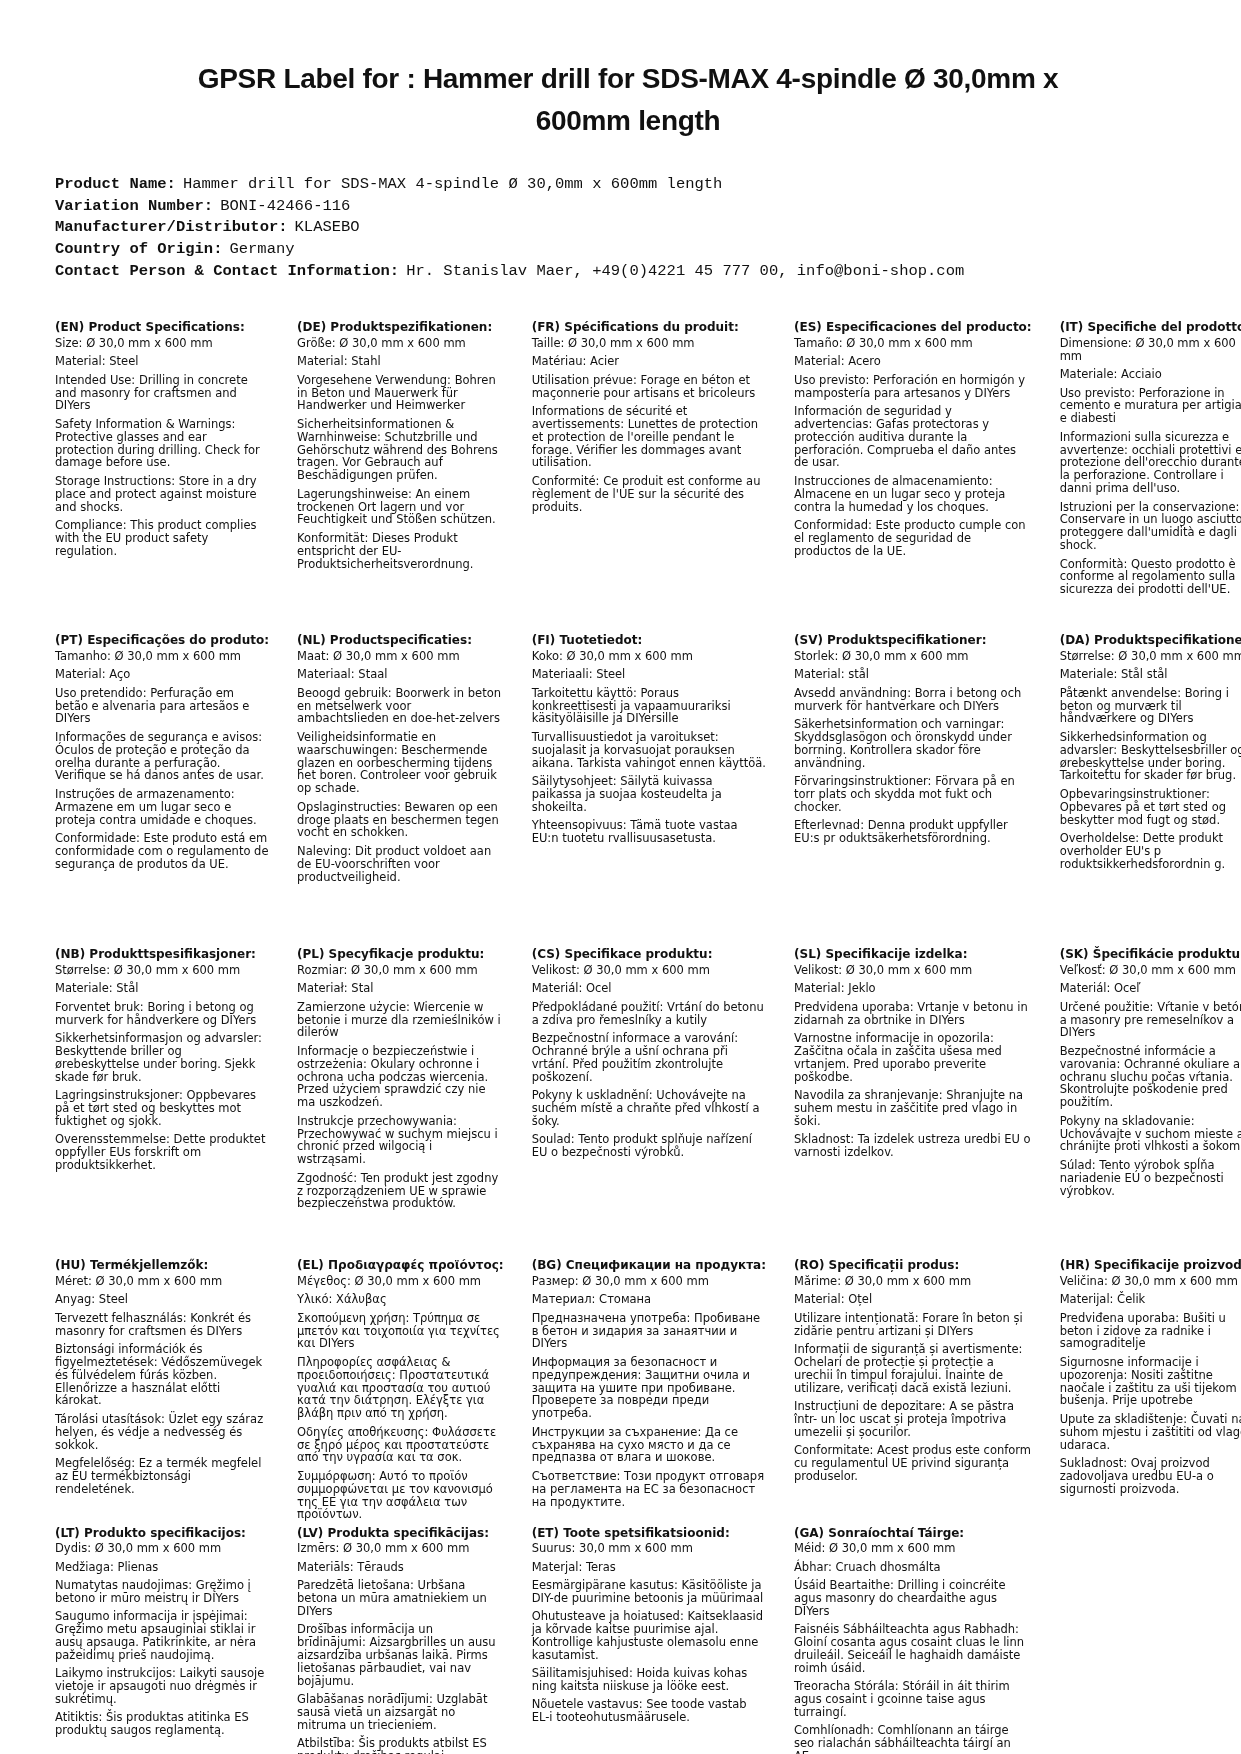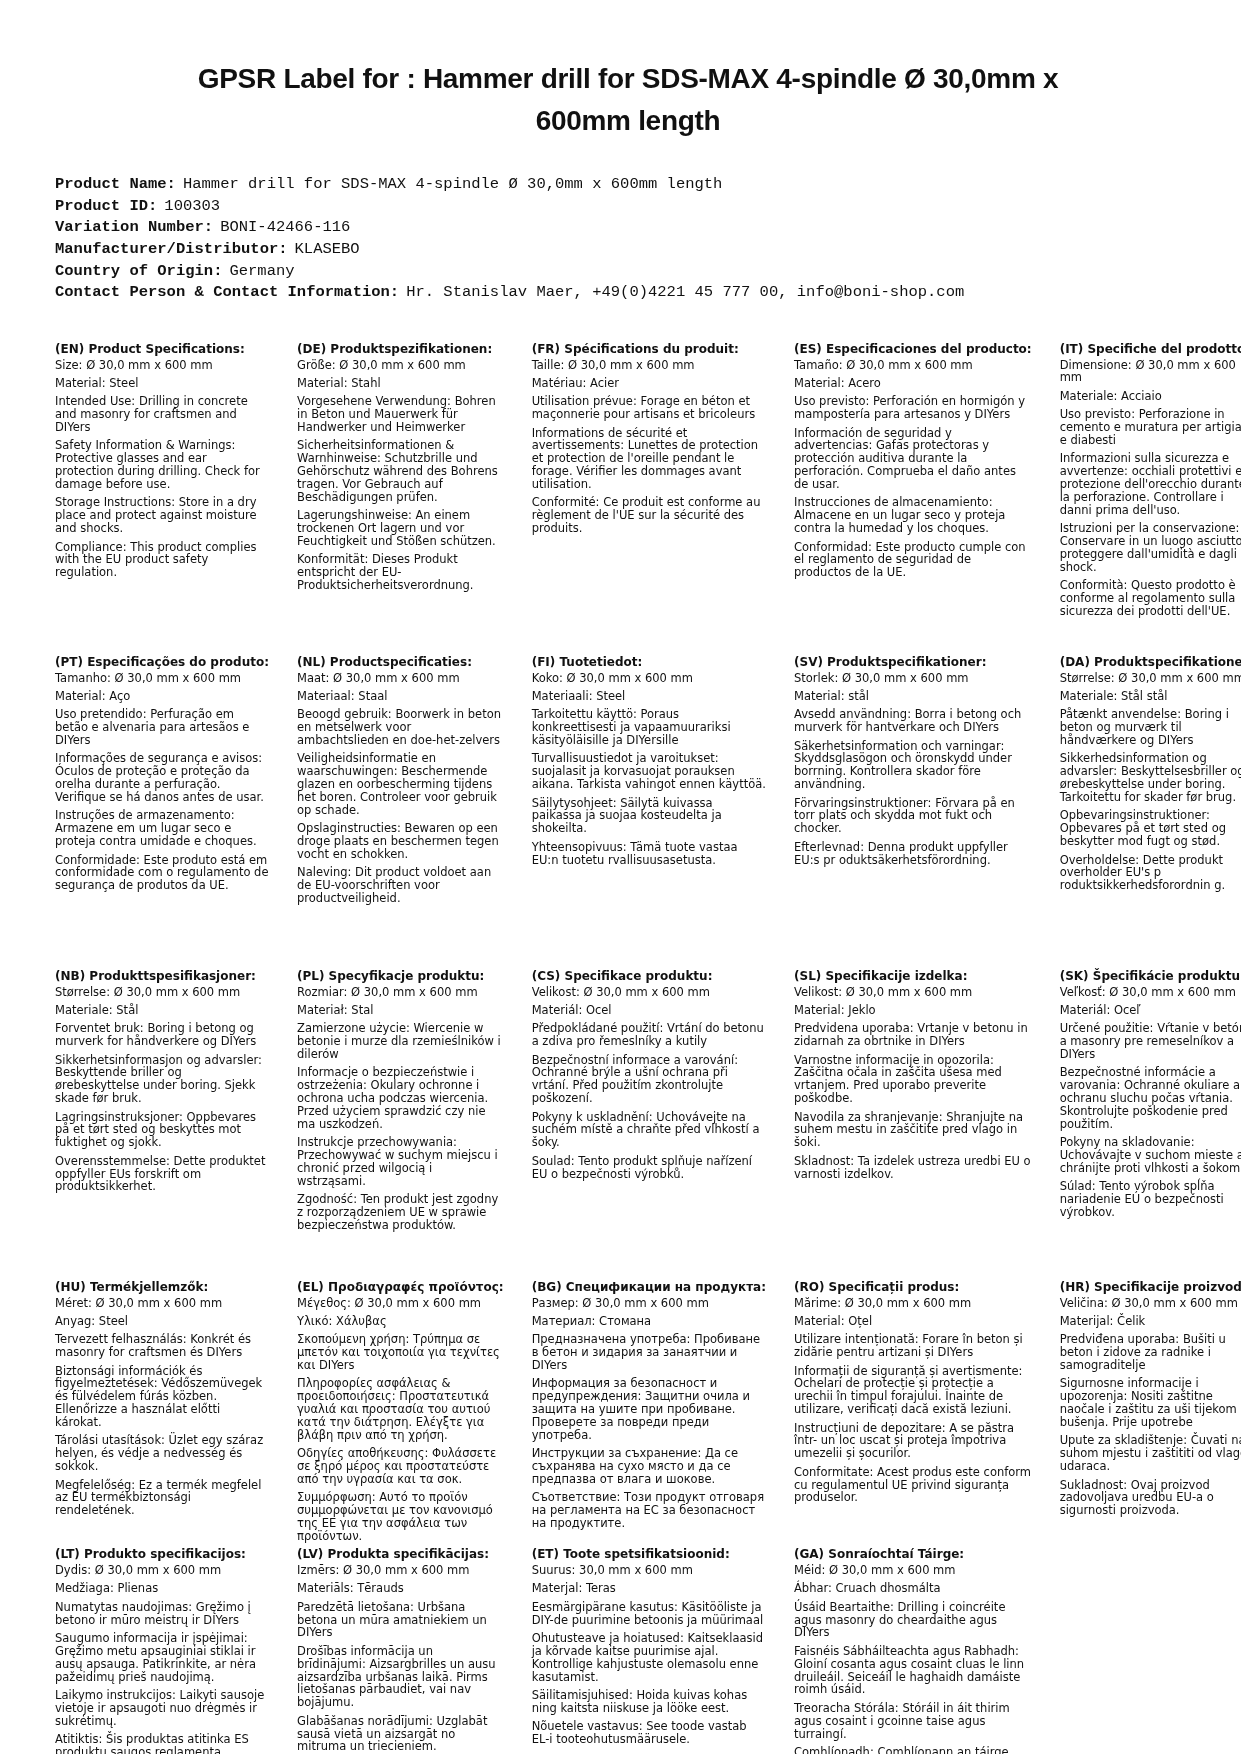--- a/index.html
+++ b/index.html
@@ -57,23 +57,20 @@
 <div class="page">
 
   <h1 class="doc-title">GPSR Label for : Hammer drill for SDS-MAX 4-spindle Ø 30,0mm x 600mm length</h1>
 
   <div class="product-info">
 
       <div class="info-line">
         <span class="info-label">Product Name:</span><span class="info-value">Hammer drill for SDS-MAX 4-spindle Ø 30,0mm x 600mm length</span>
       </div>
 
-      <div class="info-line">
-        <span class="info-label">Product ID:</span><span class="info-value">100303</span>
-      </div>
 
       <div class="info-line">
         <span class="info-label">Variation Number:</span><span class="info-value">BONI-42466-116</span>
       </div>
 
       <div class="info-line">
         <span class="info-label">Manufacturer/Distributor:</span><span class="info-value">KLASEBO</span>
       </div>
 
       <div class="info-line">

